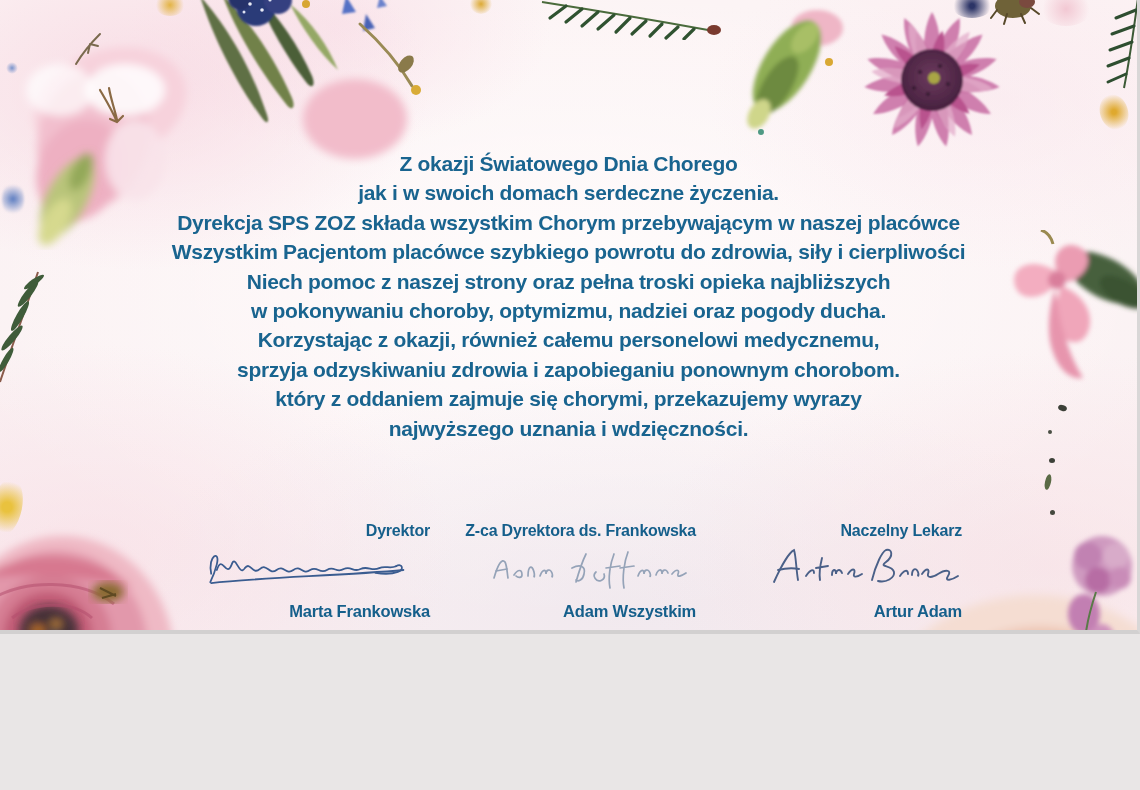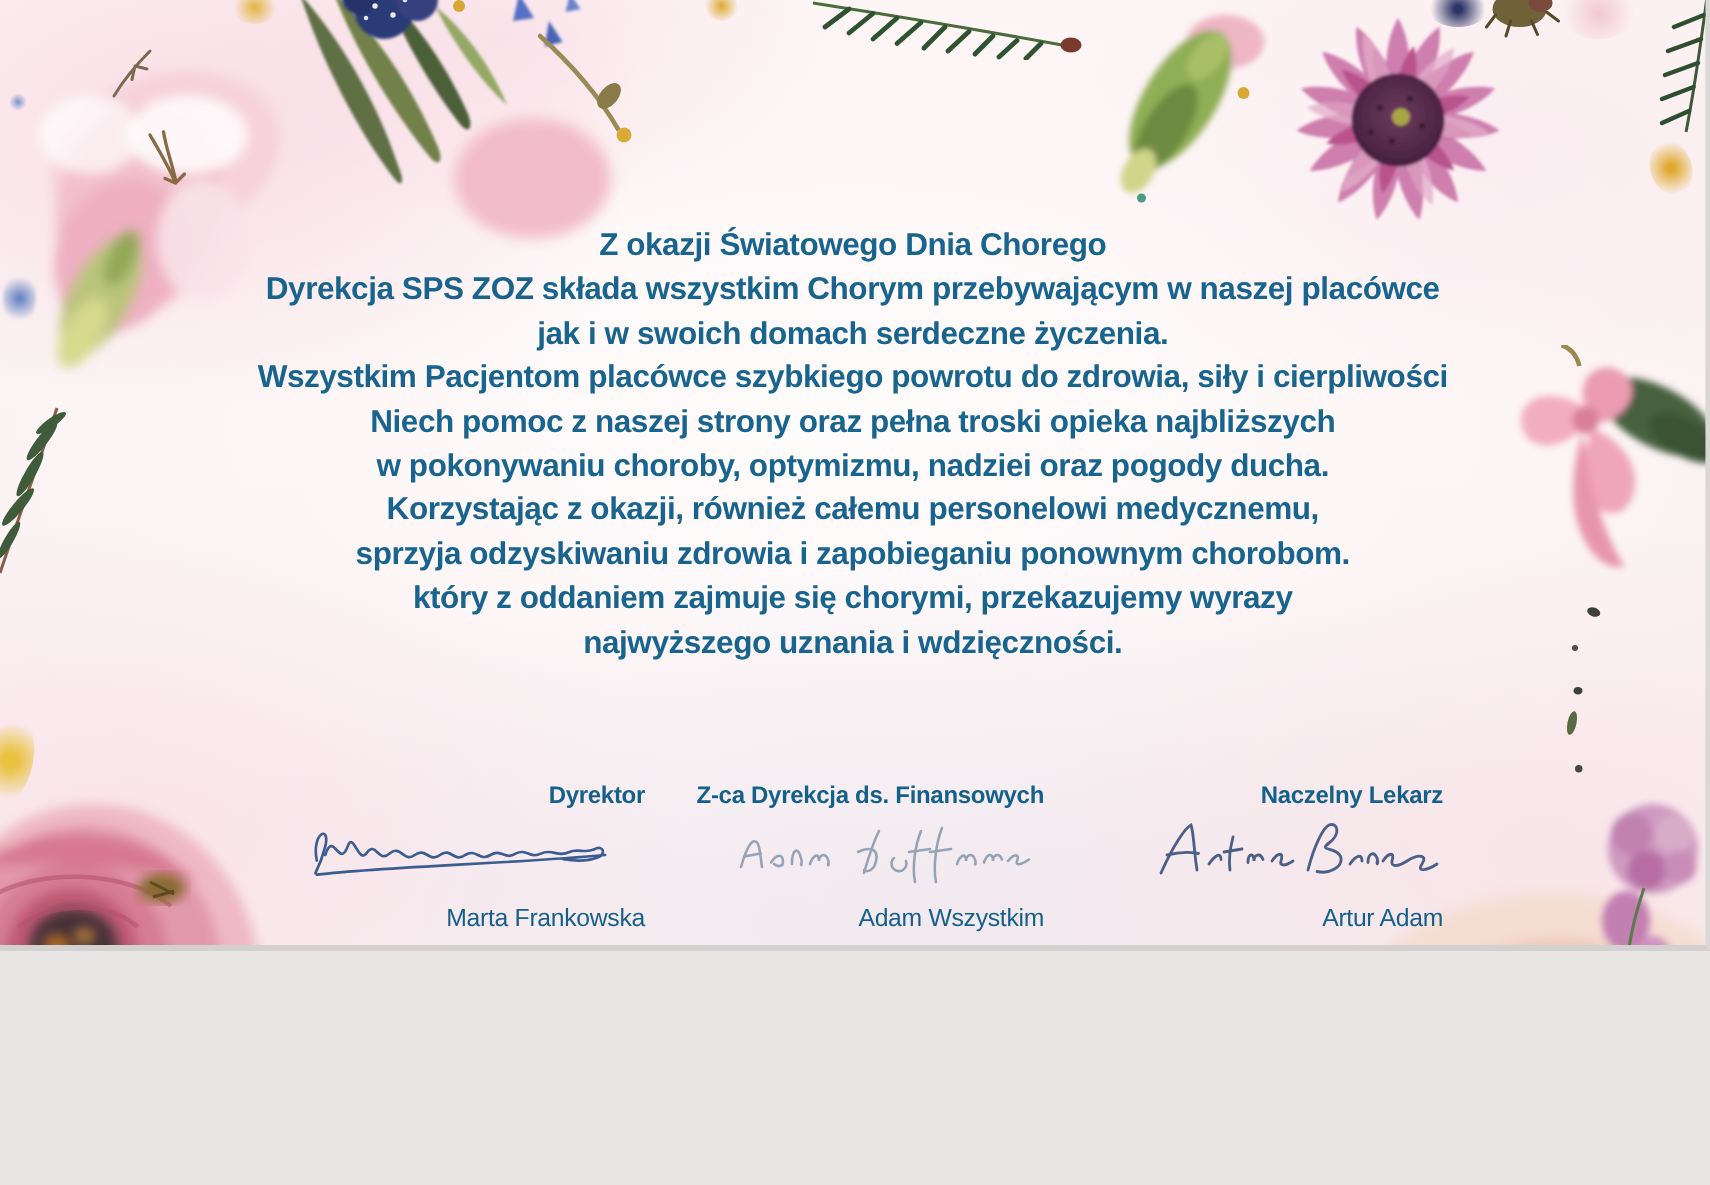--- a/index.html
+++ b/index.html
@@ -30,21 +30,21 @@
     color:#19648f;
     font-weight:bold;
     font-size:21px;
     letter-spacing:-0.3px;
     line-height:29.4px;
     z-index:5;
   }
   .sig{position:absolute;top:522px;text-align:right;color:#155f8b;z-index:5;}
   .sig-title{font-weight:bold;font-size:16px;letter-spacing:-0.2px;}
   .sig-script{height:56px;margin-top:2px;}
-  .sig-name{font-weight:normal;font-size:16.5px;letter-spacing:-0.2px;}
+  .sig-name{font-weight:bold;font-size:16.5px;letter-spacing:-0.2px;}
   .date-line{
     position:absolute;left:0;right:0;top:751px;text-align:center;
     color:#1a6390;font-weight:bold;font-size:11px;z-index:5;
   }
 </style>
 </head>
 <body>
 
 <div class="page">
 
@@ -400,22 +400,22 @@
       <circle cx="80" cy="50" r="11" fill="#c98cb8"></circle>
       <ellipse cx="44" cy="86" rx="16" ry="20" fill="#c27fb2"></ellipse>
       <ellipse cx="62" cy="112" rx="13" ry="16" fill="#cf92bd"></ellipse>
       <ellipse cx="40" cy="126" rx="10" ry="12" fill="#ba74a8"></ellipse>
     </g>
     <path d="M56,64 C52,76 48,90 46,104" stroke="#5a7a48" stroke-width="2" fill="none"></path>
   </svg>
 
   <div class="greeting">
     <div>Z okazji Światowego Dnia Chorego</div>
+    <div>jak i w swoich domach serdeczne życzenia.</div>
     <div>Dyrekcja SPS ZOZ  składa wszystkim Chorym przebywającym w naszej placówce</div>
-    <div>jak i w swoich domach serdeczne życzenia.</div>
     <div>Wszystkim Pacjentom placówce szybkiego powrotu do zdrowia, siły i cierpliwości</div>
     <div>Niech pomoc z naszej strony oraz pełna troski opieka najbliższych</div>
     <div>w pokonywaniu choroby, optymizmu, nadziei oraz pogody ducha.</div>
     <div>Korzystając z okazji, również całemu personelowi medycznemu,</div>
     <div>sprzyja odzyskiwaniu zdrowia i zapobieganiu ponownym chorobom.</div>
     <div>który z oddaniem zajmuje się chorymi, przekazujemy wyrazy</div>
     <div>najwyższego uznania i wdzięczności.</div>
   </div>
 
   <div class="sig" style="left:160px;width:270px;">
@@ -425,21 +425,21 @@
         <path d="M10,34 C6,14 20,8 16,24 C14,32 11,39 9,43"></path>
         <path d="M16,30 C22,12 26,40 32,24 C36,12 40,38 46,28 C52,20 54,36 62,29 C70,22 72,36 80,30 C88,24 90,36 98,30 C106,24 108,36 116,30 C124,25 126,35 134,30 C142,25 144,34 152,29 C160,25 162,33 170,29 C178,25 182,32 190,28 C196,25 202,29 208,26"></path>
         <path d="M208,26 C215,22 217,30 210,32 C202,35 192,34 186,33"></path>
         <path d="M10,44 C62,38 152,36 216,30"></path>
       </g>
     </svg>
     <div class="sig-name">Marta Frankowska</div>
   </div>
 
   <div class="sig" style="left:426px;width:270px;">
-    <div class="sig-title">Z-ca Dyrekcja ds. Finansowych</div>
+    <div class="sig-title">Z-ca Dyrektora ds. Frankowska</div>
     <svg class="sig-script" width="216" height="54" viewBox="0 0 216 56">
       <g fill="none" stroke="#95a3b8" stroke-width="1.7" stroke-linecap="round">
         <path d="M14,36 C18,22 22,16 25,20 C27,24 27,30 28,36"></path>
         <path d="M16,29 L27,27"></path>
         <path d="M34,33 C38,27 42,27 42,33 C42,36 38,36 36,34"></path>
         <path d="M48,34 C48,24 52,22 54,30 C55,34 54,36 54,34"></path>
         <path d="M60,34 C62,28 66,26 66,32 C66,28 70,26 72,31 C73,34 72,36 72,34"></path>
         <path d="M96,40 C100,26 104,16 106,12"></path>
         <path d="M92,26 C100,22 106,24 104,32 C103,38 98,40 96,38"></path>
         <path d="M116,30 a5,5 0 1,0 8,2"></path>

